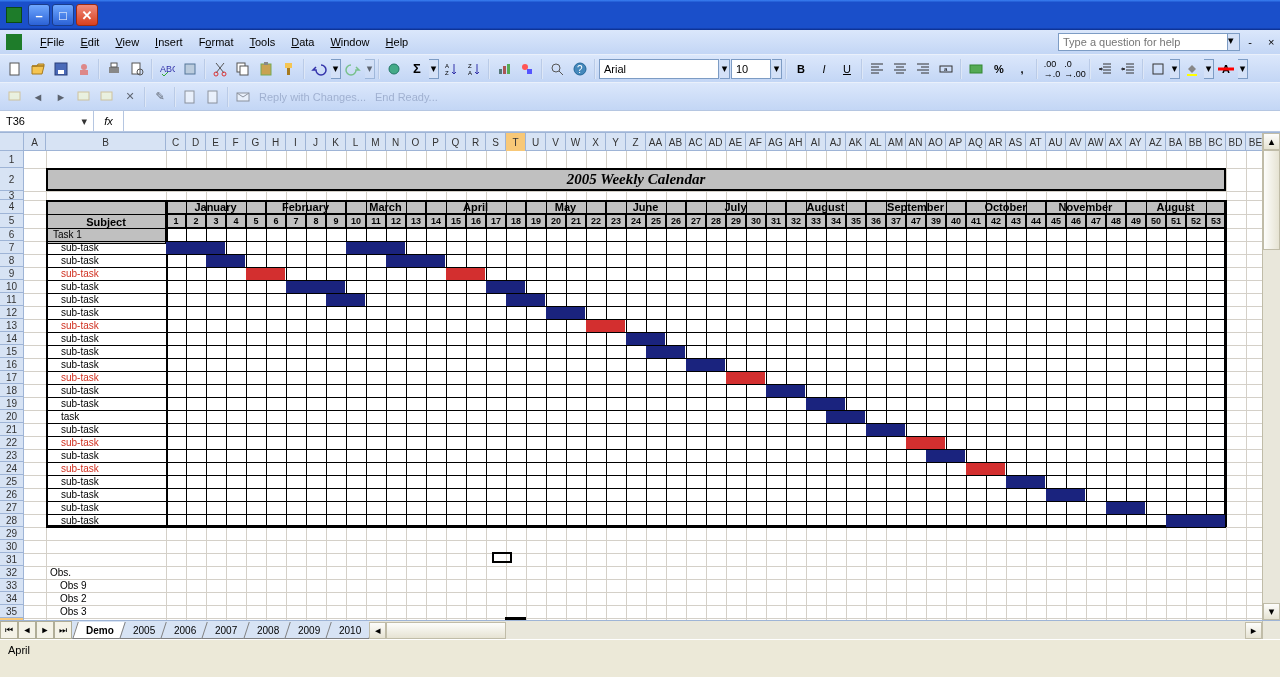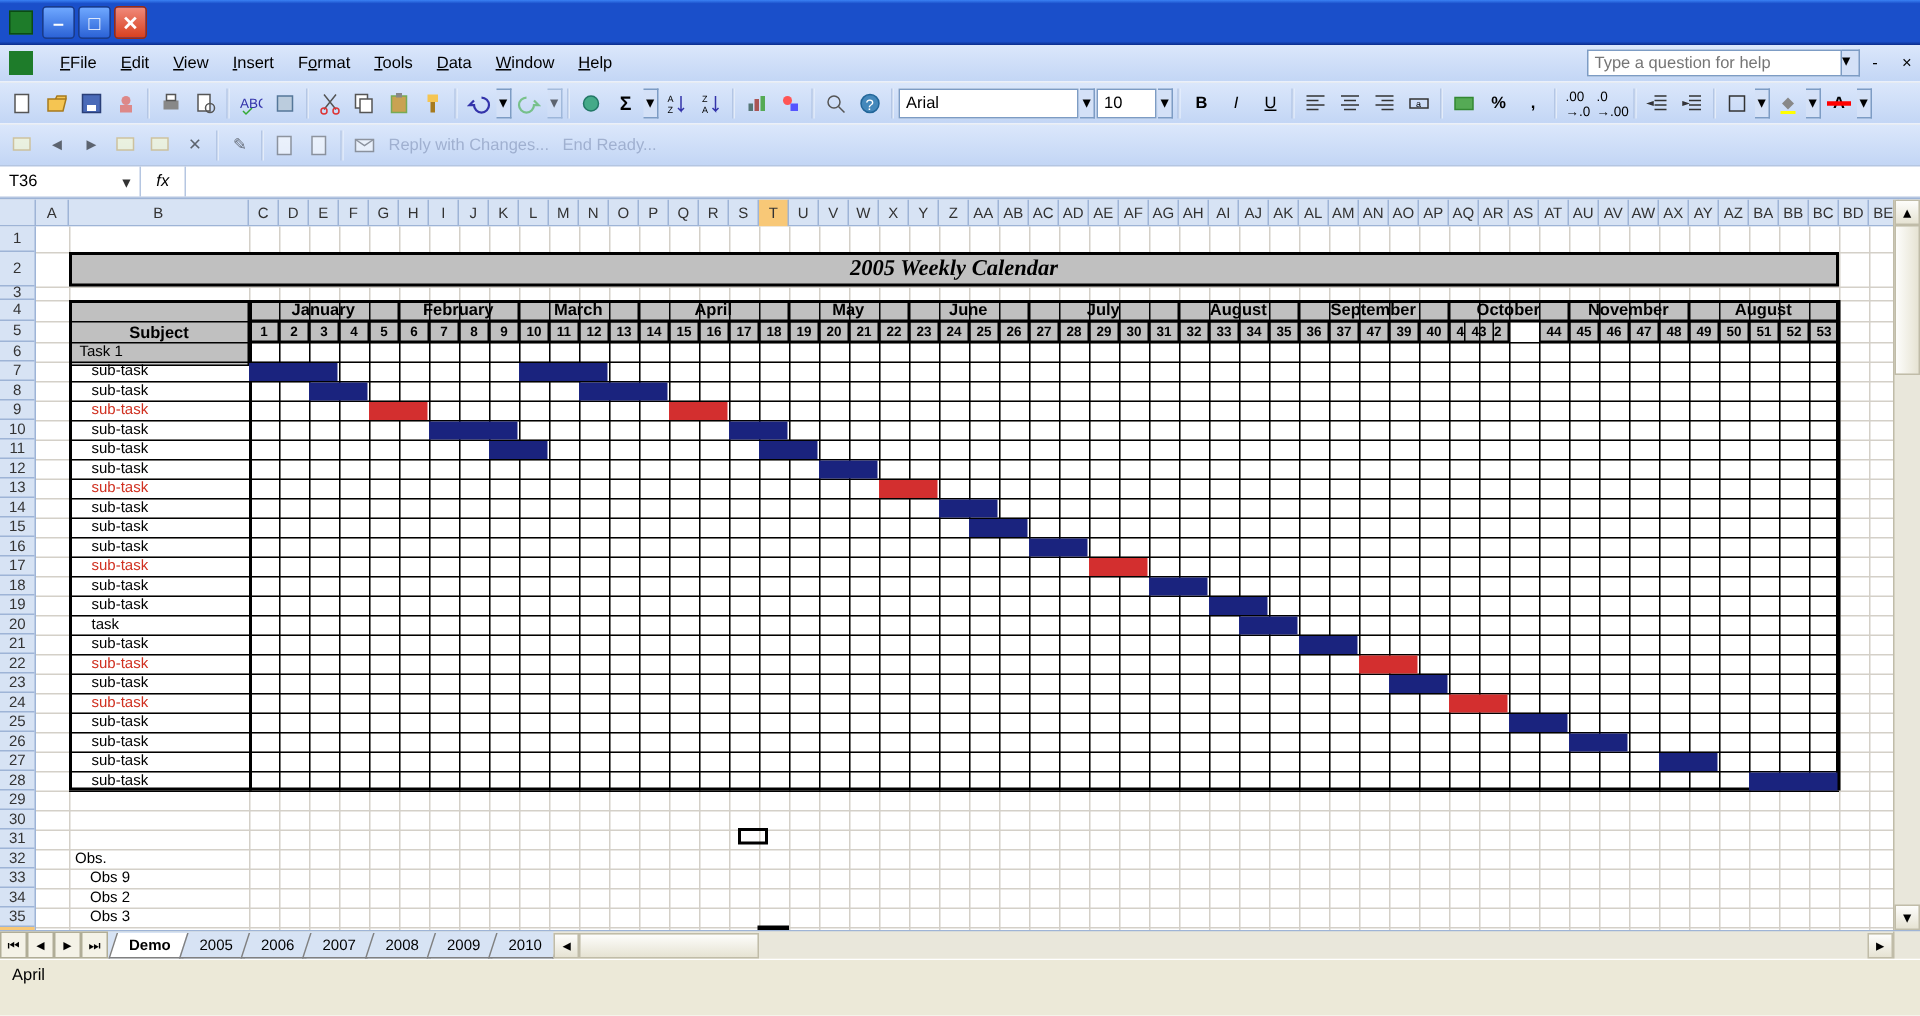--- a/index.html
+++ b/index.html
@@ -653,21 +653,21 @@
       <div class="weekcell" style="position: absolute; left: 822px; top: 63px; width: 20px; height: 14px;">35</div>
       <div class="monthcell" style="position: absolute; left: 842px; top: 49px; width: 100px; height: 14px;">September</div>
       <div class="weekcell" style="position: absolute; left: 842px; top: 63px; width: 20px; height: 14px;">36</div>
       <div class="weekcell" style="position: absolute; left: 862px; top: 63px; width: 20px; height: 14px;">37</div>
       <div class="weekcell" style="position: absolute; left: 882px; top: 63px; width: 20px; height: 14px;">47</div>
       <div class="weekcell" style="position: absolute; left: 902px; top: 63px; width: 20px; height: 14px;">39</div>
       <div class="weekcell" style="position: absolute; left: 922px; top: 63px; width: 20px; height: 14px;">40</div>
       <div class="monthcell" style="position: absolute; left: 942px; top: 49px; width: 80px; height: 14px;">October</div>
       <div class="weekcell" style="position: absolute; left: 942px; top: 63px; width: 20px; height: 14px;">41</div>
       <div class="weekcell" style="position: absolute; left: 962px; top: 63px; width: 20px; height: 14px;">42</div>
-      <div class="weekcell" style="position: absolute; left: 952px; top: 63px; width: 20px; height: 14px;">43</div>
+      <div class="weekcell" style="position: absolute; left: 982px; top: 63px; width: 20px; height: 14px;">43</div>
       <div class="weekcell" style="position: absolute; left: 1002px; top: 63px; width: 20px; height: 14px;">44</div>
       <div class="monthcell" style="position: absolute; left: 1022px; top: 49px; width: 80px; height: 14px;">November</div>
       <div class="weekcell" style="position: absolute; left: 1022px; top: 63px; width: 20px; height: 14px;">45</div>
       <div class="weekcell" style="position: absolute; left: 1042px; top: 63px; width: 20px; height: 14px;">46</div>
       <div class="weekcell" style="position: absolute; left: 1062px; top: 63px; width: 20px; height: 14px;">47</div>
       <div class="weekcell" style="position: absolute; left: 1082px; top: 63px; width: 20px; height: 14px;">48</div>
       <div class="monthcell" style="position: absolute; left: 1102px; top: 49px; width: 100px; height: 14px;">August</div>
       <div class="weekcell" style="position: absolute; left: 1102px; top: 63px; width: 20px; height: 14px;">49</div>
       <div class="weekcell" style="position: absolute; left: 1122px; top: 63px; width: 20px; height: 14px;">50</div>
       <div class="weekcell" style="position: absolute; left: 1142px; top: 63px; width: 20px; height: 14px;">51</div>

